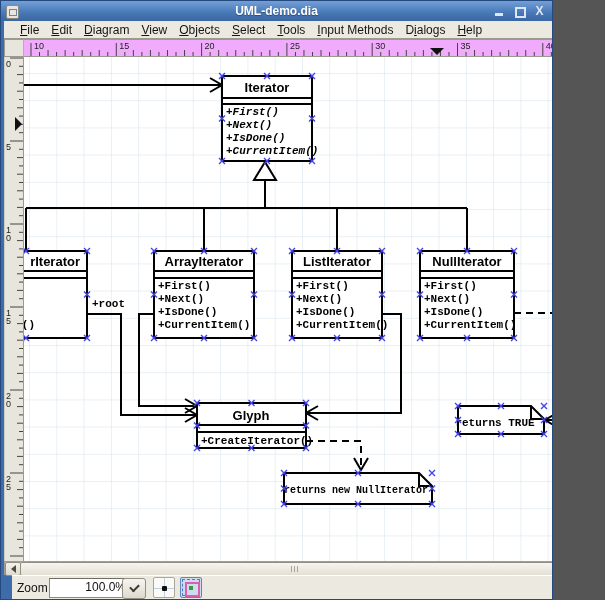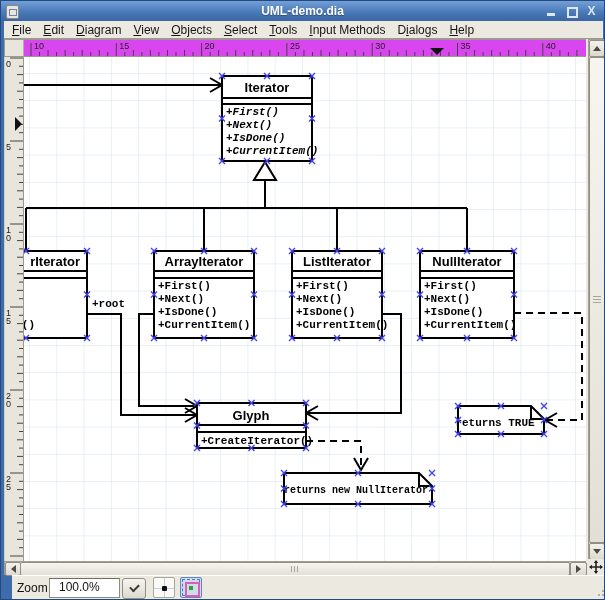--- a/index.html
+++ b/index.html
@@ -1,42 +1,42 @@
 <!DOCTYPE html>
 <html><head>
 <meta charset="utf-8">
 <style>
   html,body{margin:0;padding:0;background:#555;font-family:"Liberation Sans",sans-serif;}
-  .window{position:relative;width:605px;height:600px;background:#3e6cab;overflow:hidden;
+  .window{position:relative;width:553px;height:600px;background:#3e6cab;overflow:hidden;
           border:1px solid #24497c;box-sizing:border-box;}
   
   .titlebar{position:absolute;left:0;top:0;width:100%;height:20px;
     background:linear-gradient(#74a0d8,#4a7ab8 55%,#3a66a2);display:flex;align-items:center;}
   .app-icon{position:absolute;left:4px;top:3px;width:14px;height:14px;}
   .app-icon .sheet{position:absolute;left:1px;top:1px;width:11px;height:12px;background:#e8e6df;
     border:1px solid #8a8a82;border-radius:2px;}
   .app-icon .scrib{position:absolute;left:4px;top:5px;width:6px;height:5px;border:1px solid #6b86a8;}
   .win-title{flex:1;text-align:center;color:#fff;font-weight:bold;font-size:12px;
     text-shadow:0 1px 1px rgba(0,0,0,.35);}
   .win-btns{position:absolute;right:6px;top:0;height:20px;display:flex;align-items:center;gap:7px;}
   .wbtn{width:13px;height:13px;position:relative;cursor:default;}
   .wbtn.min::after{content:"";position:absolute;left:2px;bottom:2px;width:8px;height:3px;background:#dce6f4;}
   .wbtn.max::after{content:"";position:absolute;left:2px;top:2px;width:7px;height:7px;
     border:2px solid #dce6f4;}
   .wbtn.close{color:#dce6f4;font-weight:bold;font-size:12px;line-height:13px;text-align:center;}
   
   .menubar{position:absolute;left:3px;top:20px;width:599px;height:18px;background:#ece9e1;
-    border-bottom:1px solid #9c998f;display:flex;align-items:center;padding-left:8px;box-sizing:border-box;gap:12px;}
+    border-bottom:1px solid #9c998f;display:flex;align-items:center;padding-left:16px;box-sizing:border-box;gap:12px;}
   .menu-item{font-size:12px;color:#151515;white-space:nowrap;}
   .menu-item u{text-decoration:underline;}
   
   .workbg{position:absolute;left:3px;top:38px;width:599px;height:536px;background:#ece9e1;}
   .ruler-corner{position:absolute;left:3px;top:38px;width:20px;height:18px;background:#e8e5dc;
     border:1px solid #9c998f;border-right-color:#b5b2a8;box-sizing:border-box;}
-  .hruler{position:absolute;left:23px;top:38px;width:562px;height:18px;background:#d946ef;
+  .hruler{position:absolute;left:23px;top:38px;width:562px;height:18px;background:#f0abfc;
     border-top:1px solid #9c998f;border-bottom:1px solid #9c998f;box-sizing:border-box;}
   .vruler{position:absolute;left:3px;top:56px;width:20px;height:504px;background:#e8e5dc;
     border-left:1px solid #cfccc2;border-right:1px solid #9c998f;box-sizing:border-box;}
   .canvas{position:absolute;left:23px;top:56px;width:562px;height:504px;background:#fff;overflow:hidden;
     border-bottom:1px solid #9c998f;box-sizing:content-box;}
   
   .vscroll{position:absolute;left:587px;top:38px;width:16px;height:520px;background:#c9c5bb;
     border:1px solid #a09d93;box-sizing:border-box;}
   .hscroll{position:absolute;left:3px;top:560px;width:582px;height:14px;background:#c9c5bb;
     border:1px solid #a09d93;box-sizing:border-box;}
@@ -52,21 +52,21 @@
     background:repeating-linear-gradient(#a9a599 0 1px,transparent 1px 3px);}
   .grip-h{position:absolute;top:3px;left:50%;height:6px;width:8px;margin-left:-4px;
     background:repeating-linear-gradient(90deg,#a9a599 0 1px,transparent 1px 3px);}
   .pan-btn{position:absolute;left:587px;top:558px;width:16px;height:16px;background:#ece9e1;
     display:flex;align-items:center;justify-content:center;}
   
   .statusbar{position:absolute;left:3px;top:574px;width:599px;height:23px;background:#ece9e1;
     border-top:1px solid #fff;margin-left:8px;}
   .zoom-label{position:absolute;left:5px;top:5px;font-size:12px;color:#111;}
   .zoom-input{position:absolute;left:37px;top:2px;width:60px;height:17px;background:#fff;
-    border:1px solid #8d8a80;border-top-color:#6f6c64;font-size:12px;padding:1px 0 0 9px;color:#111;}
+    border:1px solid #8d8a80;border-top-color:#6f6c64;font-size:12px;padding:1px 0 0 16px;color:#111;text-align:right;}
   .zoom-drop{position:absolute;left:110px;top:2px;width:22px;height:19px;
     background:linear-gradient(#f7f5f0,#ddd9cf);border:1px solid #938f82;border-radius:3px;
     display:flex;align-items:center;justify-content:center;}
   .chev{width:7px;height:4px;border-left:2px solid #3a3a34;border-bottom:2px solid #3a3a34;
     transform:rotate(-45deg);margin-top:-3px;}
   .snapbtn{position:absolute;top:1px;width:22px;height:21px;box-sizing:border-box;
     background:#fbfaf7;border:1px solid #aaa79c;border-radius:2px;}
   .snap-grid{left:141px;}
   .snap-grid .xline{position:absolute;left:0;top:10px;width:100%;height:1px;background:#bcd2e4;}
   .snap-grid .yline{position:absolute;left:10px;top:0;width:1px;height:100%;background:#bcd2e4;}

